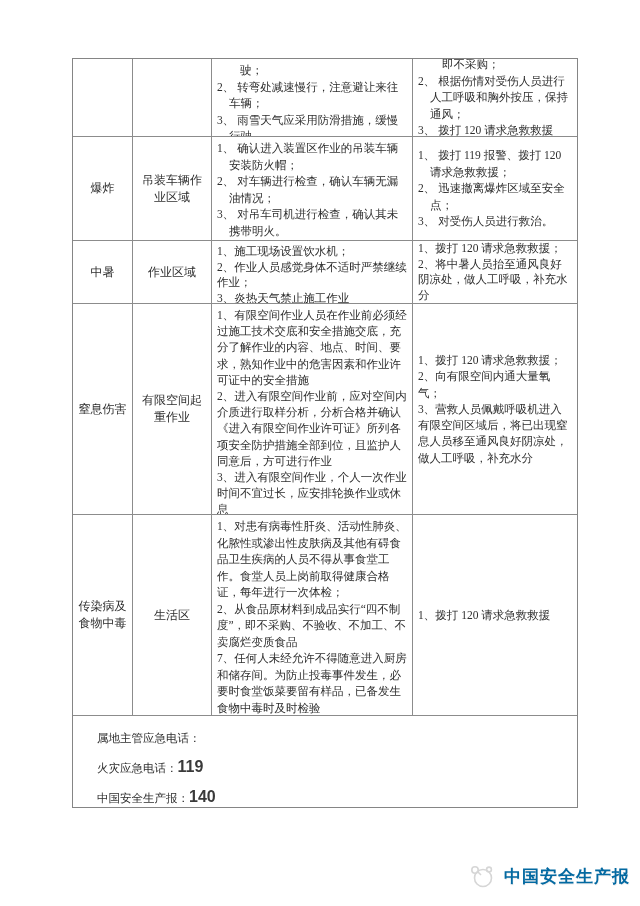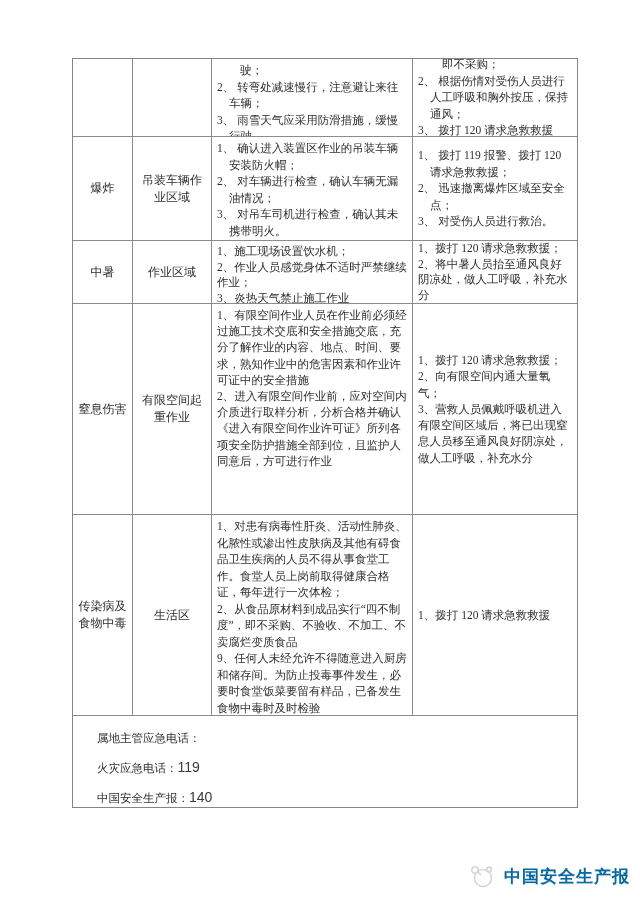--- a/index.html
+++ b/index.html
@@ -30,21 +30,21 @@
   .cont4{padding-left:24px;}
   .lh15 .c3,.lh15 .c4{line-height:15.5px;}
   .lh16 .c3,.lh16 .c4{line-height:16.2px;}
   .r0{height:78px;}
   .r1{height:104px;}
   .r2{height:63px;}
   .r3{height:211px;}
   .r4{height:201px;}
   .phone-row{height:91px;display:block;padding:13px 0 0 24px;box-sizing:border-box;}
   .phone-line{font-size:11.5px;line-height:16px;margin-bottom:13px;}
-  .phone-value{font-family:"Liberation Sans","DejaVu Sans",sans-serif;font-weight:normal;font-size:14px;color:#3a3a3a;}
+  .phone-value{font-family:"Liberation Sans","DejaVu Sans",sans-serif;font-weight:bold;font-size:16px;color:#3a3a3a;}
   .footer-logo{
     position:absolute;left:468px;top:862px;
     display:flex;align-items:center;gap:8px;
     color:#d2d2d2;
   }
   .logo-glyph{width:28px;height:28px;display:block;}
   .logo-text{
     font-size:17px;letter-spacing:1px;color:#0369a1;
     font-family:"Liberation Sans","DejaVu Sans",sans-serif;font-weight:bold;
     text-shadow:0.5px 0.5px 0 #efefef;
@@ -115,39 +115,40 @@
     <div class="trow r3 lh16">
       <div class="cell c1">
         <span>窒息伤害</span>
       </div>
       <div class="cell c2">
         <span>有限空间起重作业</span>
       </div>
       <div class="cell c3">
         <div class="li">1、有限空间作业人员在作业前必须经过施工技术交底和安全措施交底，充分了解作业的内容、地点、时间、要求，熟知作业中的危害因素和作业许可证中的安全措施</div>
         <div class="li">2、进入有限空间作业前，应对空间内介质进行取样分析，分析合格并确认《进入有限空间作业许可证》所列各项安全防护措施全部到位，且监护人同意后，方可进行作业</div>
+        <div class="li">3、进入有限空间作业，个人一次作业时间不宜过长，应安排轮换作业或休息</div>
       </div>
       <div class="cell c4">
         <div class="li">1、拨打 120 请求急救救援；</div>
         <div class="li">2、向有限空间内通大量氧气；</div>
         <div class="li">3、营救人员佩戴呼吸机进入有限空间区域后，将已出现窒息人员移至通风良好阴凉处，做人工呼吸，补充水分</div>
       </div>
     </div>
 
     <div class="trow r4">
       <div class="cell c1">
         <span>传染病及食物中毒</span>
       </div>
       <div class="cell c2">
         <span>生活区</span>
       </div>
       <div class="cell c3">
         <div class="li">1、对患有病毒性肝炎、活动性肺炎、化脓性或渗出性皮肤病及其他有碍食品卫生疾病的人员不得从事食堂工作。食堂人员上岗前取得健康合格证，每年进行一次体检；</div>
         <div class="li">2、从食品原材料到成品实行“四不制度”，即不采购、不验收、不加工、不卖腐烂变质食品</div>
-        <div class="li">9、任何人未经允许不得随意进入厨房和储存间。为防止投毒事件发生，必要时食堂饭菜要留有样品，已备发生食物中毒时及时检验</div>
+        <div class="li">7、任何人未经允许不得随意进入厨房和储存间。为防止投毒事件发生，必要时食堂饭菜要留有样品，已备发生食物中毒时及时检验</div>
       </div>
       <div class="cell c4">
         <div class="li">1、拨打 120 请求急救救援</div>
       </div>
     </div>
 
     <div class="trow phone-row">
       <div class="phone-line">
         <span>属地主管应急电话：</span><span class="phone-value"></span>
       </div>

